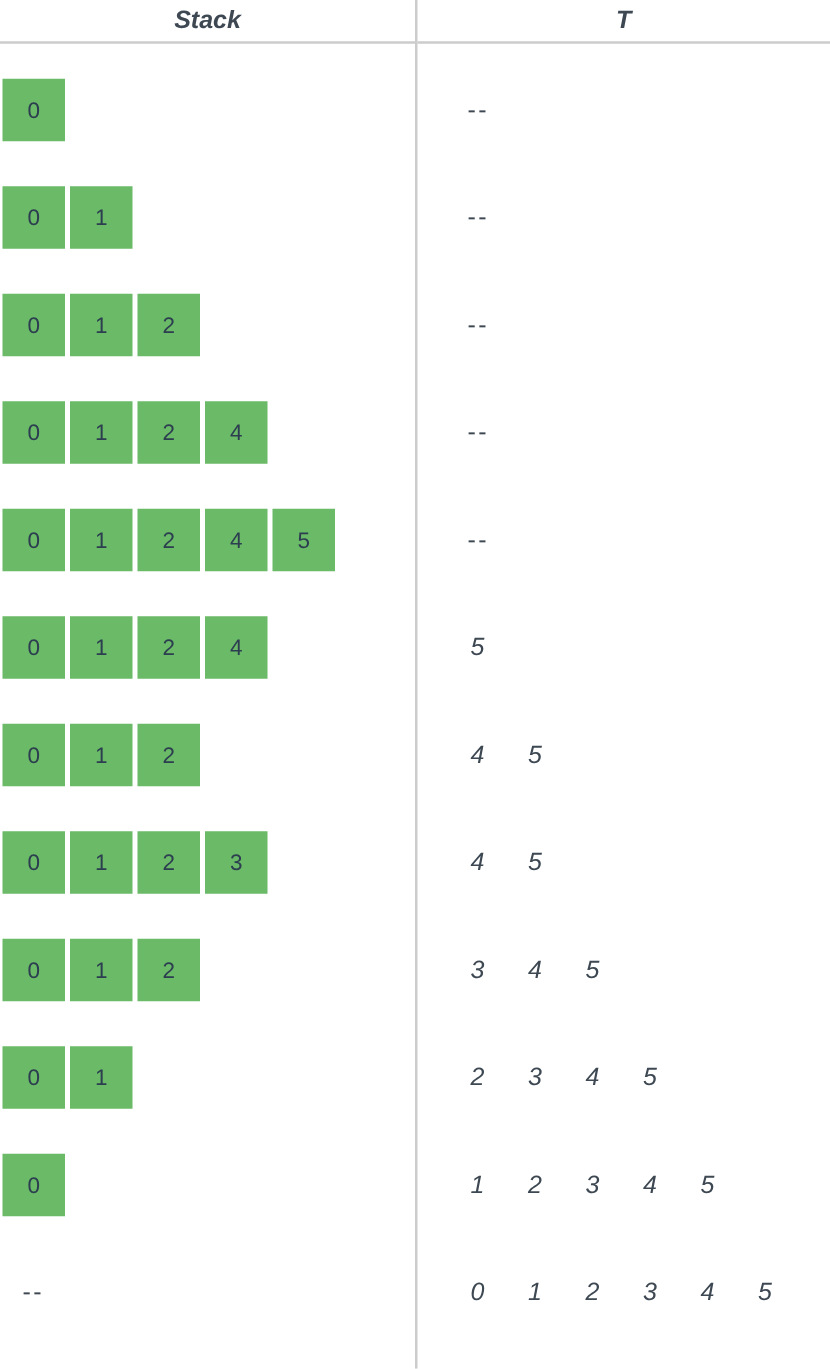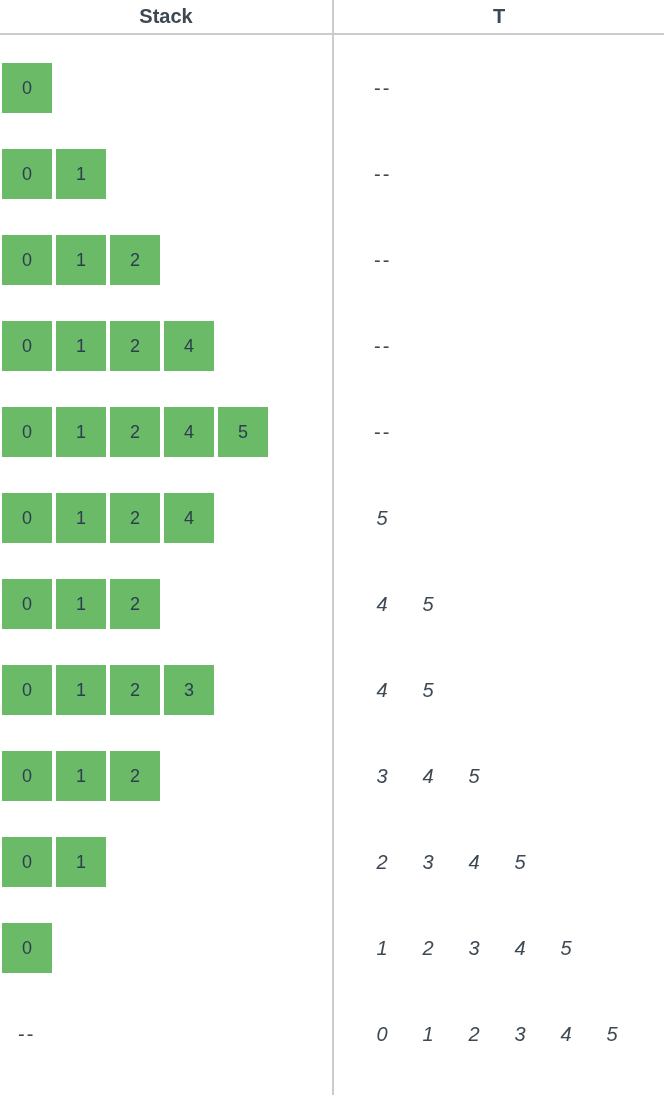--- a/index.html
+++ b/index.html
@@ -30,20 +30,21 @@
   }
   .header {
     height: 48px;
     display: flex;
     align-items: center;
     justify-content: center;
     color: #3d4852;
     font-size: 20px;
     font-weight: 600;
     border-bottom: 2px solid #ccc;
+    font-style: italic;
   }
   .rows {
     display: flex;
     flex-direction: column;
     padding-top: 28px;
   }
   .row {
     height: 86px;
     display: flex;
     align-items: flex-start;

